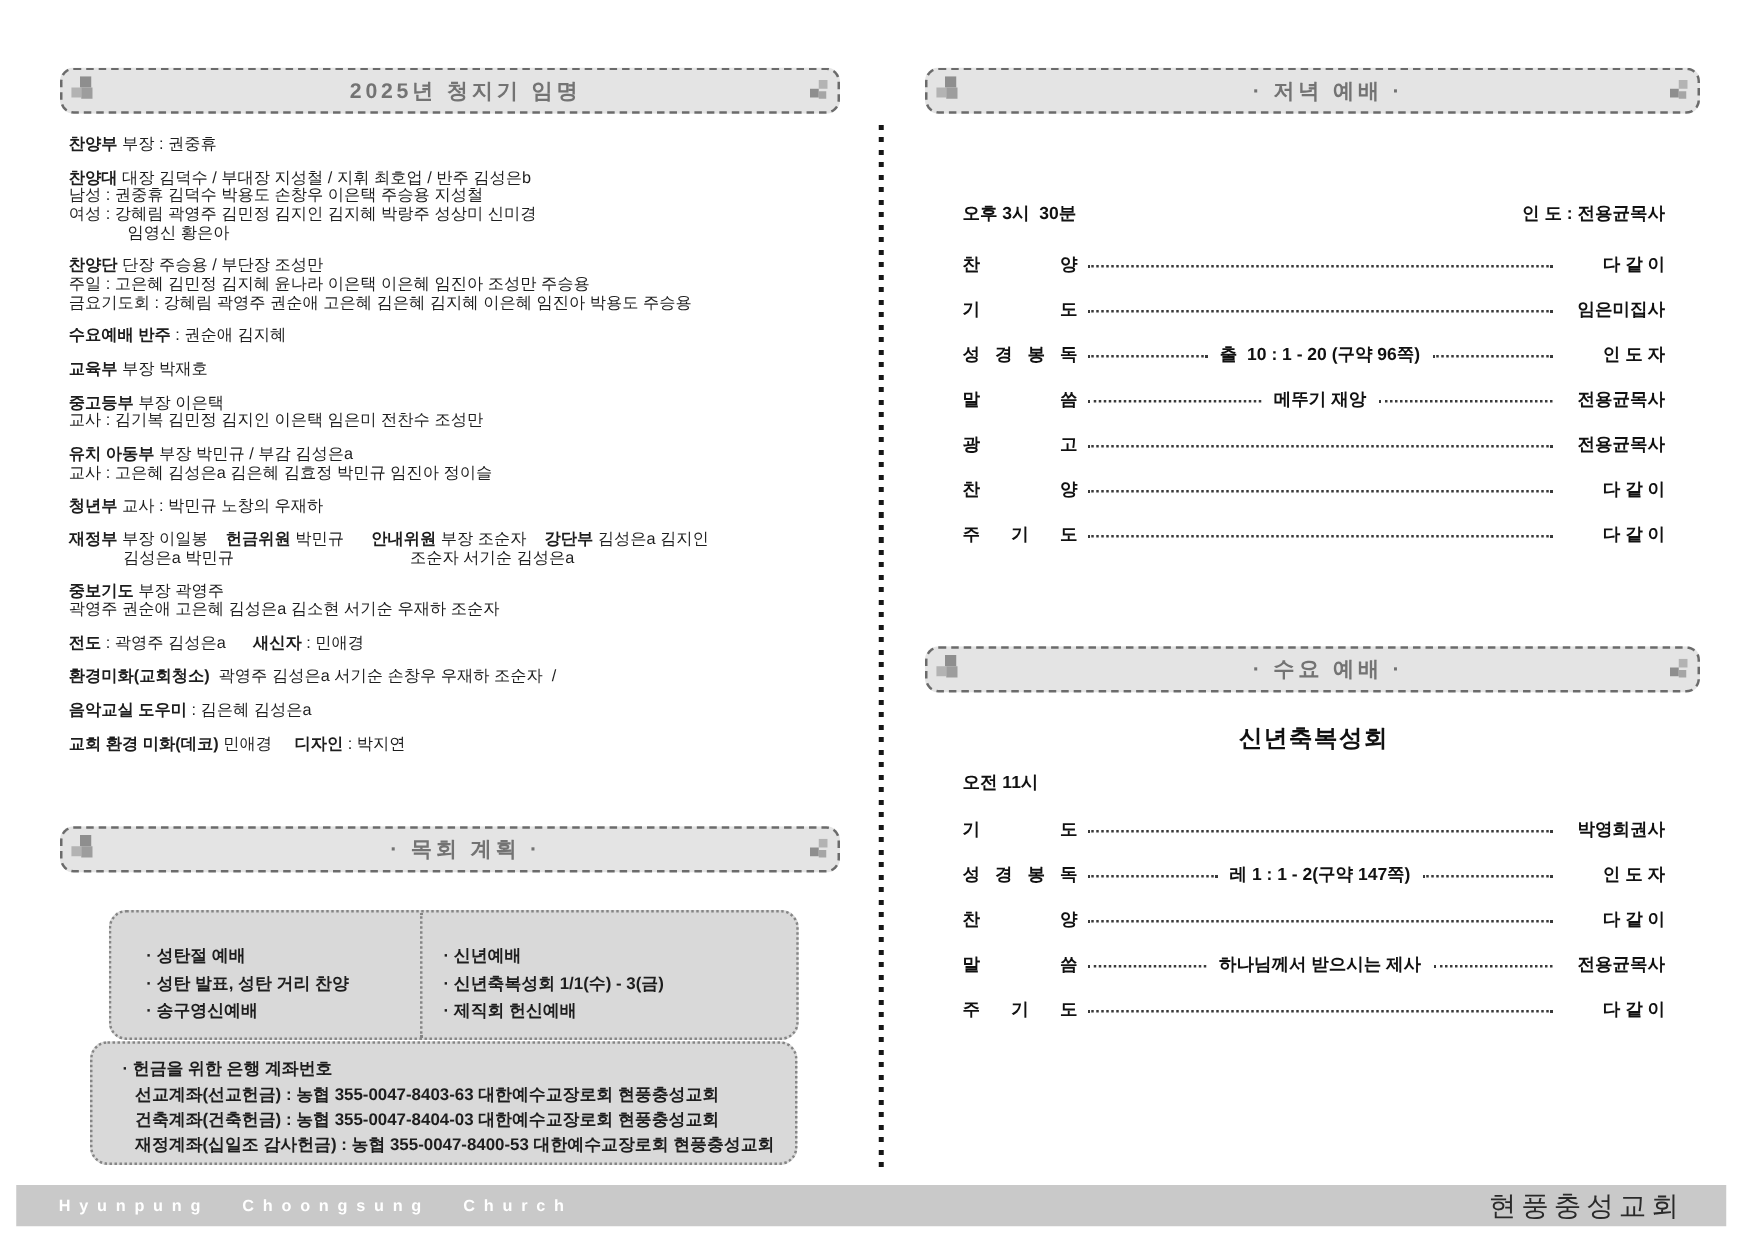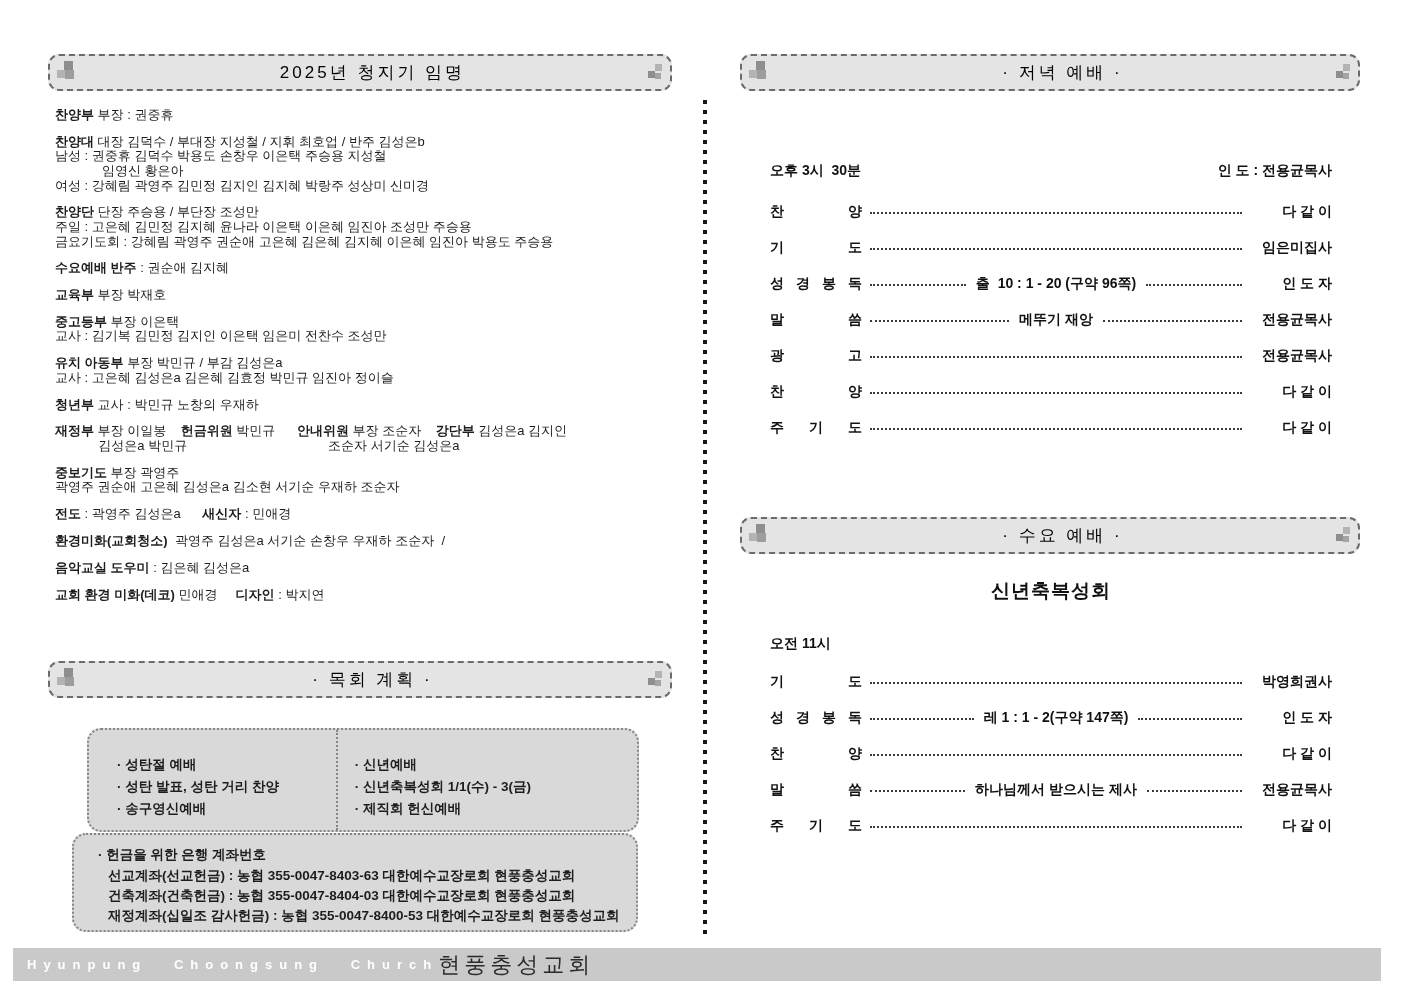--- a/index.html
+++ b/index.html
@@ -2,21 +2,21 @@
 <html><head>
 <meta charset="utf-8">
 <style>
   * { margin:0; padding:0; box-sizing:border-box; }
   html,body { width:1403px; height:992px; background:#ffffff; overflow:hidden;
               font-family:"Liberation Sans", sans-serif; color:#1d1d1d; }
 
   
   .hbar { position:absolute; height:37px; background:#e4e4e4; border:2px dashed #6b6b6b;
           border-radius:11px; display:flex; align-items:center; justify-content:center; }
-  .hbar .title { font-size:17px; font-weight:400; letter-spacing:3px; color:#000000;margin-left:25px; }
+  .hbar .title { font-size:17px; font-weight:700; letter-spacing:3px; color:#737373;margin-left:25px; }
   .deco-l { position:absolute; left:7px; top:5px; }
   .deco-r { position:absolute; right:7px; bottom:5px; }
 
   
   .staff { position:absolute; left:55px; top:108px; width:625px; font-size:13px; line-height:14.6px; }
   .par { margin-bottom:12.2px; }
   .line { white-space:pre-wrap; }
   .b { font-weight:700; }
 
   
@@ -35,21 +35,21 @@
   .time-row { display:flex; justify-content:space-between; align-items:center; height:16px; }
   .wrow { display:flex; align-items:center; height:16px; margin-bottom:20px; }
   .w-label { width:92px; text-align:justify; text-align-last:justify; flex:none; }
   .dots { flex:1; height:0; border-bottom:2px dotted #3a3a3a; margin:0 8px; position:relative; top:1px; }
   .w-center { flex:none; padding:0 2px; white-space:pre; }
   .w-right { flex:none; min-width:82px; text-align:right; white-space:pre; }
   .subtitle { text-align:center; font-size:19px; font-weight:700; letter-spacing:1px; height:24px; }
 
   
   .footer-bar { position:absolute; left:13px; top:948px; width:1368px; height:33px; background:#c9c9c9;
-                display:flex; align-items:center; padding:0 14px; }
+                display:flex; align-items:center; justify-content:space-between; padding:0 34px; }
   .footer-en { color:#ffffff; font-size:13px; font-weight:700; letter-spacing:7px; word-spacing:16px; }
   .footer-kr { color:#2a2a2a; font-size:22px; font-family:"DejaVu Serif", serif; letter-spacing:4px; }
 </style>
 </head>
 <body>
 
 <div class="hbar" style="left:48px; top:54px; width:624px;">
   <svg class="deco-l" width="26" height="26">
     <rect x="7" y="0" width="9" height="9" fill="#8e8e8e"></rect>
       <rect x="0" y="9" width="8" height="8" fill="#b3b3b3"></rect>
@@ -63,22 +63,22 @@
   </svg>
 </div>
 
 <div class="staff">
     <div class="par">
       <div class="line"><span class="b">찬양부</span><span> 부장 : 권중휴</span></div>
     </div>
     <div class="par">
       <div class="line"><span class="b">찬양대</span><span> 대장 김덕수 / 부대장 지성철 / 지휘 최호업 / 반주 김성은b</span></div>
       <div class="line"><span>남성 : 권중휴 김덕수 박용도 손창우 이은택 주승용 지성철</span></div>
+      <div class="line"><span>여성 : 강혜림 곽영주 김민정 김지인 김지혜 박랑주 성상미 신미경</span></div>
       <div class="line"><span>             임영신 황은아</span></div>
-      <div class="line"><span>여성 : 강혜림 곽영주 김민정 김지인 김지혜 박랑주 성상미 신미경</span></div>
     </div>
     <div class="par">
       <div class="line"><span class="b">찬양단</span><span> 단장 주승용 / 부단장 조성만</span></div>
       <div class="line"><span>주일 : 고은혜 김민정 김지혜 윤나라 이은택 이은혜 임진아 조성만 주승용</span></div>
       <div class="line"><span>금요기도회 : 강혜림 곽영주 권순애 고은혜 김은혜 김지혜 이은혜 임진아 박용도 주승용</span></div>
     </div>
     <div class="par">
       <div class="line"><span class="b">수요예배 반주</span><span> : 권순애 김지혜</span></div>
     </div>
     <div class="par">
@@ -223,21 +223,21 @@
   <span class="title">·  수요 예배  ·</span>
   <svg class="deco-r" width="20" height="20">
     <rect x="12" y="0" width="7" height="7" fill="#b3b3b3"></rect>
       <rect x="5" y="7" width="7" height="7" fill="#8e8e8e"></rect>
       <rect x="12" y="9" width="6" height="6" fill="#a5a5a5"></rect>
   </svg>
 </div>
 
 <div class="wbody" style="top:578px;">
   <div class="subtitle">신년축복성회</div>
-  <div class="time-row" style="margin-top:34px; margin-bottom:22px;">
+  <div class="time-row" style="margin-top:16px; margin-bottom:22px;">
     <span style="white-space:pre;">오전 11시</span>
     <span></span>
   </div>
   <div>
       <div class="wrow">
         <span class="w-label">기 도</span>
         <span class="dots"></span>
         <span class="w-right">박영희권사</span>
       </div>
       <div class="wrow">

